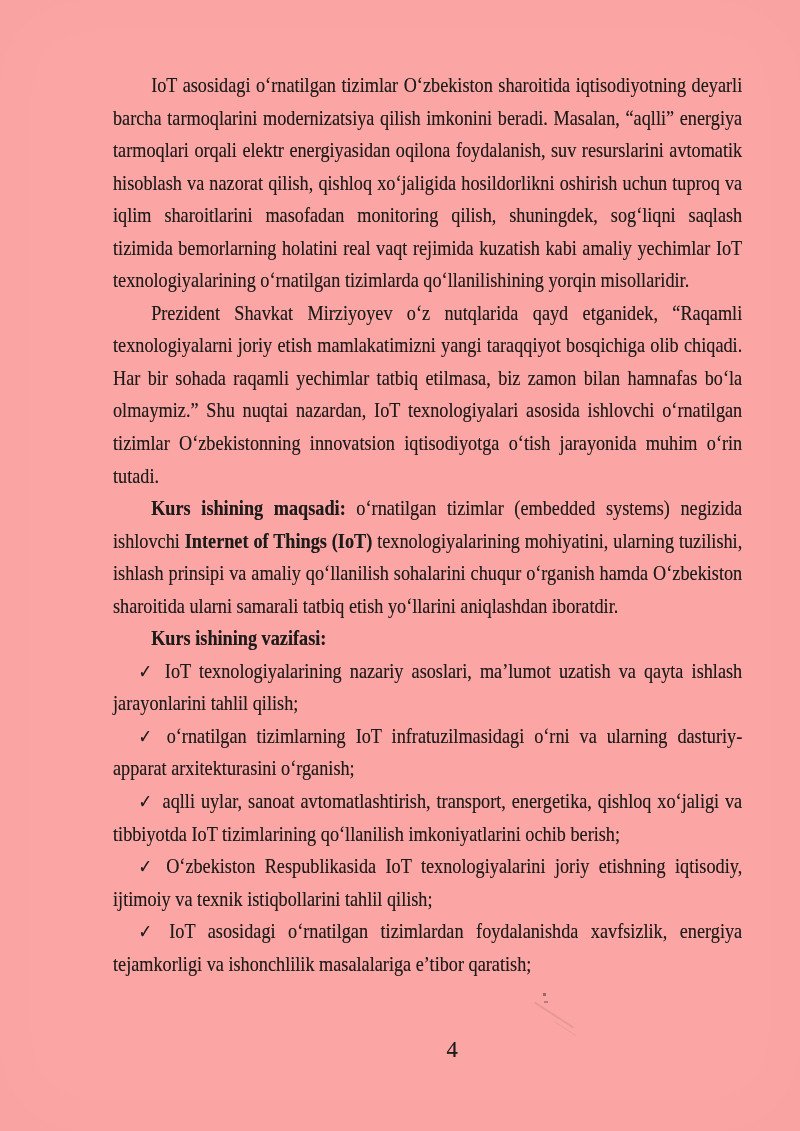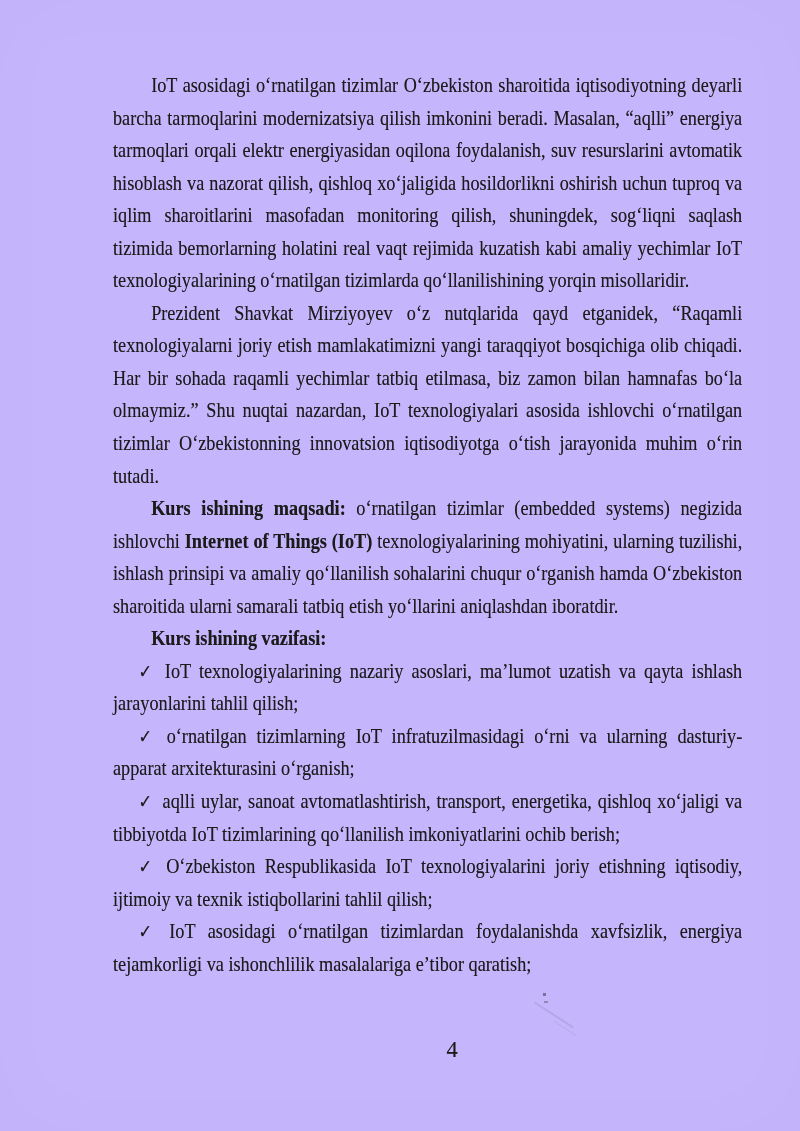--- a/index.html
+++ b/index.html
@@ -4,21 +4,21 @@
 <style>
   html, body {
     margin: 0;
     padding: 0;
     background: #ffffff;
   }
   .page {
     position: relative;
     width: 800px;
     height: 1131px;
-    background: #c4b5fd;
+    background: #fca5a5;
     overflow: hidden;
     box-shadow: inset 0 0 90px rgba(0,0,0,0.015);
     font-family: "Liberation Serif", "DejaVu Serif", serif;
     color: #1b1b19;
   }
   
   .content {
     position: absolute;
     left: 113px;
     top: 69px;

